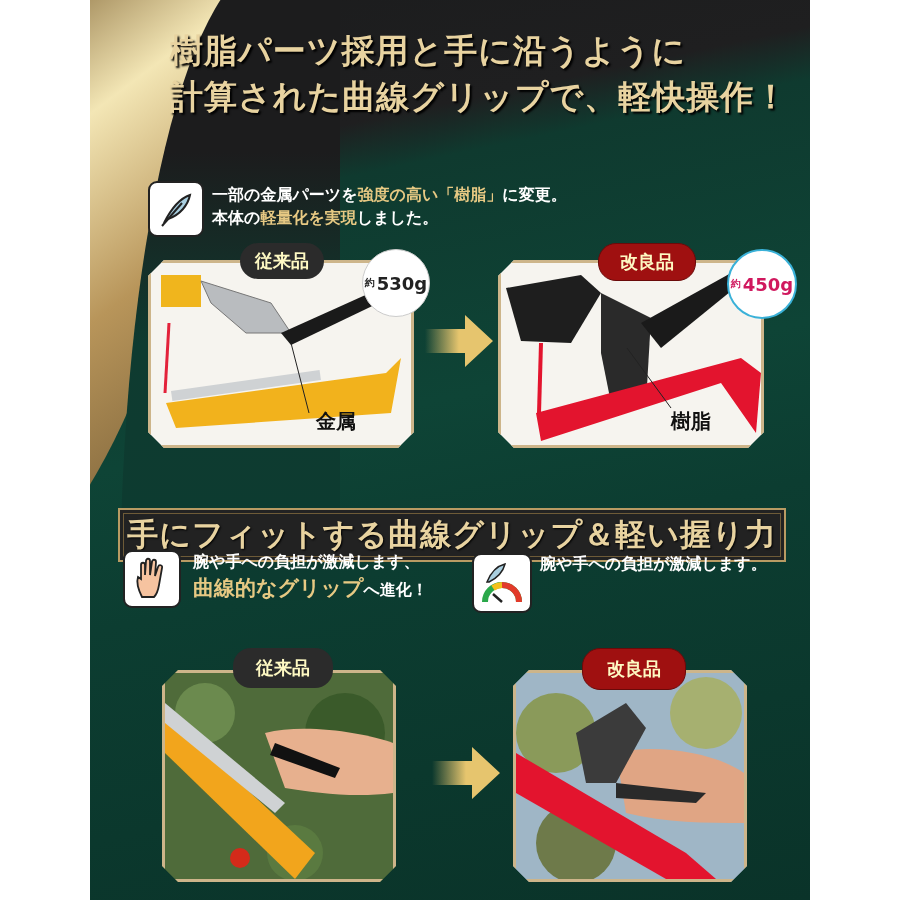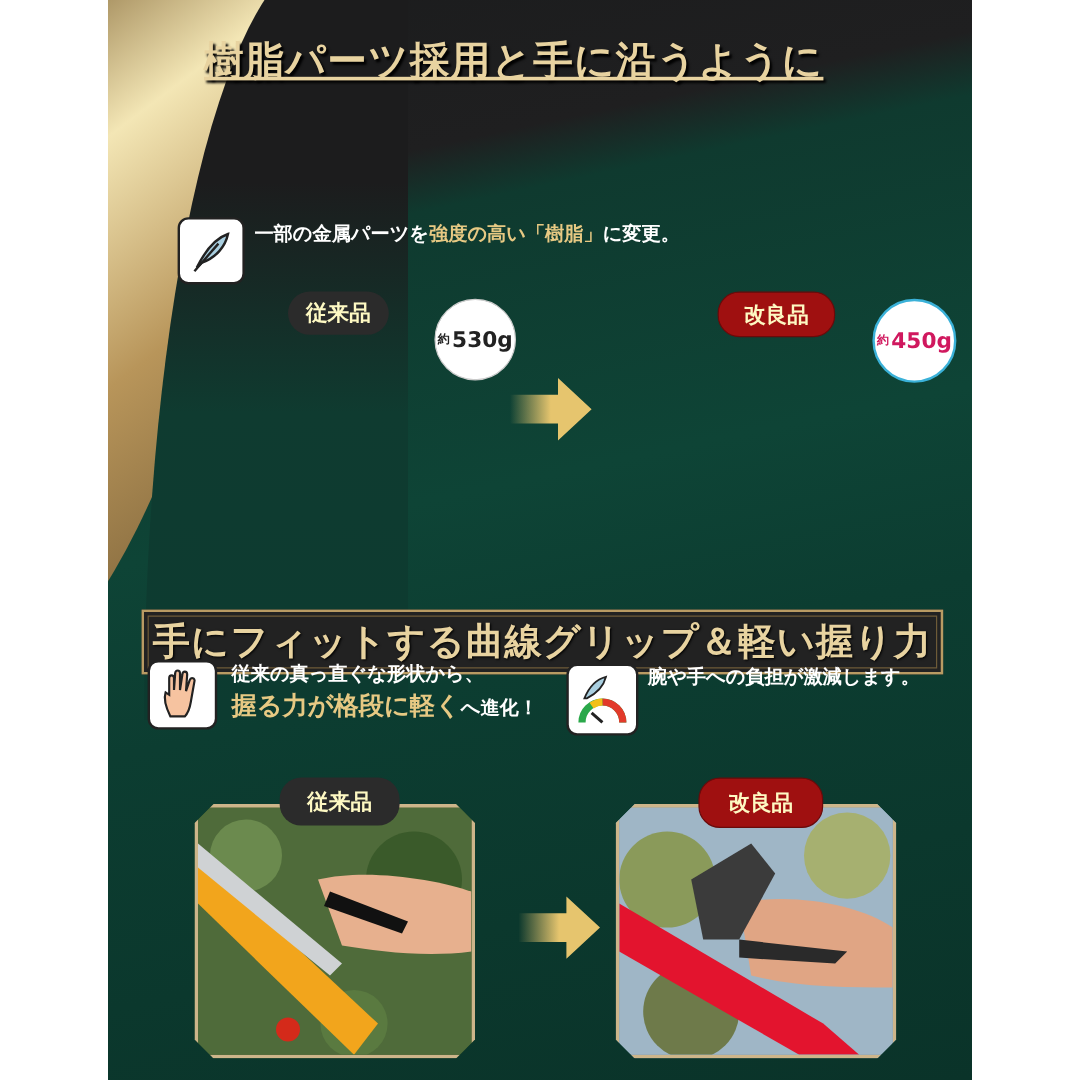--- a/index.html
+++ b/index.html
@@ -9,21 +9,21 @@
            background: linear-gradient(168deg, #1b1c1d 0%, #1f1f20 17%, #0f3a2f 22%, #0e4436 45%, #0c3d31 60%, #0a3329 100%); }
   .gold-swoosh { position:absolute; left:-60px; top:-40px; width:170px; height:620px;
                  background: linear-gradient(135deg,#8a6f3f 0%, #f3e6b5 25%, #b8955a 55%, #6b5430 100%);
                  border-radius: 0 0 100% 0 / 0 0 100% 0; transform: rotate(8deg); }
   .gold-swoosh-mask { position:absolute; left:-20px; top:-40px; width:220px; height:640px;
                  background: linear-gradient(180deg,#1c1c1d 0%, #1c1c1d 30%, #0f3b30 60%, #0c3b30 100%);
                  border-radius: 70% 0 0 0 / 100% 0 0 0; left:30px; }
   .headline { position:absolute; left:80px; top:28px; width:640px; color:#e8d3a0;
               font-weight:bold; font-size:33px; line-height:46px; letter-spacing:1px;
               text-shadow: 2px 2px 2px #000; }
-  .headline .line { display:block; white-space:nowrap;text-decoration:underline; }
+  .headline .line { display:block; white-space:nowrap; }
   .section-box { position:absolute; border:2px solid #b99b63; background:#222222;
                  box-shadow: inset 0 0 0 3px #222, inset 0 0 0 4px #6e5b38; color:#e8d3a0;
                  font-weight:bold; text-shadow:1px 1px 2px #000; display:flex; align-items:center; justify-content:center; }
   .box1 { left:30px; top:119px; width:208px; height:44px; font-size:28px; }
   .box2 { left:28px; top:466px; width:664px; height:50px; font-size:31px; letter-spacing:1px;margin-top:42px; }
   .icon-card { position:absolute; background:#fff; border-radius:9px; border:2px solid #222; display:flex; align-items:center; justify-content:center; }
   .desc { position:absolute; color:#ffffff; font-size:16px; line-height:23px; white-space:nowrap; font-weight:bold; }
   .desc .hl { color:#e7c983; }
   .desc .big { font-size:21px; line-height:30px; }
   .frame { position:absolute; background:#f6f4ef; border:3px solid #cdb58a;
@@ -41,73 +41,100 @@
 </style>
 </head>
 <body>
 
 <div class="panel">
   <div class="gold-swoosh"></div>
   <div class="gold-swoosh-mask"></div>
 
   <div class="headline">
     <span class="line">樹脂パーツ採用と手に沿うように</span>
+    <span class="line">計算された曲線グリップで、軽快操作！</span>
   </div>
 
 
   <div class="icon-card" style="left:58px;top:181px;width:52px;height:52px;">
     <svg width="40" height="40" viewBox="0 0 40 40">
       <path d="M8 34 C14 22, 22 10, 34 6 C32 16, 24 26, 12 30 Z" fill="#a9cfe0" stroke="#222" stroke-width="2"></path>
       <path d="M6 37 L26 14" stroke="#222" stroke-width="2"></path>
     </svg>
   </div>
   <div class="desc" style="left:122px;top:183px;">
     <div>
       <span>一部の金属パーツを</span><span class="hl">強度の高い「樹脂」</span><span>に変更。</span>
     </div>
+    <div>
+      <span>本体の</span><span class="hl">軽量化を実現</span><span>しました。</span>
+    </div>
   </div>
 
   <div class="pill dark" style="left:150px;top:243px;width:84px;">
     <span>従来品</span>
   </div>
   <div class="weight" style="left:272px;top:249px;border:1px solid #ccc;color:#222;">
     <small>約</small>
       <span>530g</span>
+  </div>
+  <div class="frame" style="left:58px;top:260px;width:260px;height:182px;">
+    <svg class="photo" viewBox="0 0 260 182" width="260" height="182">
+      <rect x="10" y="12" width="40" height="32" fill="#f0b51d"></rect>
+      <path d="M50 18 L120 40 L140 70 L95 70 L60 40 Z" fill="#b9bcbf" stroke="#777"></path>
+      <path d="M130 70 L230 25 L238 35 L140 82 Z" fill="#1a1a1a"></path>
+      <path d="M15 140 L235 110 L250 95 L240 150 L25 165 Z" fill="#f2b21c"></path>
+      <rect x="20" y="128" width="150" height="10" fill="#cfd2d4" transform="rotate(-8 20 128)"></rect>
+      <line x1="18" y1="60" x2="14" y2="130" stroke="#e3223b" stroke-width="3"></line>
+      <line x1="140" y1="80" x2="158" y2="150" stroke="#222" stroke-width="1"></line>
+    </svg>
+    <div class="label-under" style="left:165px;top:145px;">金属</div>
   </div>
 
   <svg class="arrow" style="left:335px;top:313px;" viewBox="0 0 70 56">
     <defs>
         <linearGradient id="ag1" x1="0" x2="1">
           <stop offset="0" stop-color="#e6c56e" stop-opacity="0"></stop>
           <stop offset="0.5" stop-color="#e6c56e"></stop>
         </linearGradient>
       </defs>
     <path d="M0 16 L40 16 L40 2 L68 28 L40 54 L40 40 L0 40 Z" fill="url(#ag1)"></path>
   </svg>
 
   <div class="pill red" style="left:508px;top:243px;width:96px;">
     <span>改良品</span>
   </div>
   <div class="weight" style="left:637px;top:249px;border:2px solid #3ab1d8;color:#d0185e;">
     <small>約</small>
       <span>450g</span>
   </div>
+  <div class="frame" style="left:408px;top:260px;width:260px;height:182px;">
+    <svg class="photo" viewBox="0 0 260 182" width="260" height="182">
+      <path d="M5 25 L80 12 L100 30 L70 80 L20 78 Z" fill="#1e1e1e"></path>
+      <path d="M100 30 L150 55 L145 140 L110 140 L100 90 Z" fill="#2a2a2a"></path>
+      <path d="M140 60 L230 10 L240 20 L160 85 Z" fill="#1a1a1a"></path>
+      <path d="M35 150 L240 95 L260 110 L255 170 L220 120 L40 178 Z" fill="#e3142e"></path>
+      <line x1="40" y1="80" x2="38" y2="150" stroke="#e3142e" stroke-width="4"></line>
+      <line x1="126" y1="85" x2="170" y2="145" stroke="#222" stroke-width="1"></line>
+    </svg>
+    <div class="label-under" style="left:170px;top:145px;">樹脂</div>
+  </div>
 
   <div class="section-box box2">
     <span>手にフィットする曲線グリップ＆軽い握り力</span>
   </div>
 
   <div class="icon-card" style="left:33px;top:550px;width:54px;height:54px;">
     <svg width="40" height="44" viewBox="0 0 40 44">
       <path d="M10 40 C6 32, 4 26, 6 20 L9 22 L9 8 C9 5,13 5,13 8 L13 18 L14 4 C14 1,18 1,18 4 L18 18 L20 5 C20 2,24 2,24 5 L23 19 L26 10 C27 7,31 8,30 11 L27 28 C26 34, 24 38, 22 40 Z" fill="#f6c3a0" stroke="#222" stroke-width="1.8"></path>
     </svg>
   </div>
   <div class="desc" style="left:103px;top:550px;">
-    <div>従来の真っ直ぐな形状から、</div>
-    <div class="big"><span class="hl">握る力が格段に軽く</span><span style="font-size:16px">へ進化！</span></div>
+    <div>腕や手への負担が激減します、</div>
+    <div class="big"><span class="hl">曲線的なグリップ</span><span style="font-size:16px">へ進化！</span></div>
   </div>
 
   <div class="icon-card" style="left:382px;top:553px;width:56px;height:56px;">
     <svg width="46" height="46" viewBox="0 0 46 46">
       <path d="M8 22 C12 12, 18 6, 26 4 C24 12, 18 18, 10 22 Z" fill="#a9cfe0" stroke="#222" stroke-width="1.5"></path>
       <path d="M6 42 A17 17 0 0 1 40 42" fill="none" stroke="#2aa84a" stroke-width="6"></path>
       <path d="M23 25 A17 17 0 0 1 40 42" fill="none" stroke="#e23a2a" stroke-width="6"></path>
       <path d="M14 28 A17 17 0 0 1 23 25" fill="none" stroke="#f3c019" stroke-width="6"></path>
       <line x1="23" y1="42" x2="14" y2="34" stroke="#222" stroke-width="2.5"></line>
     </svg>

